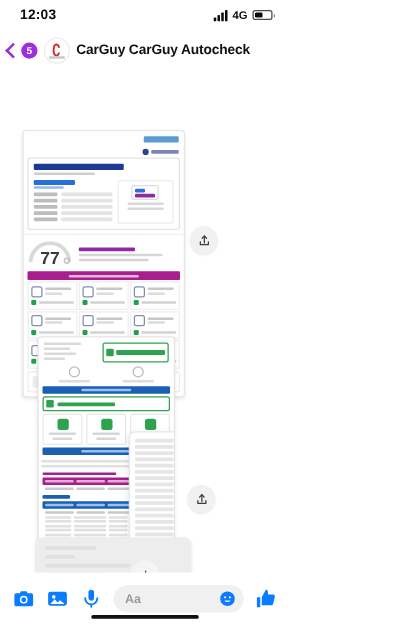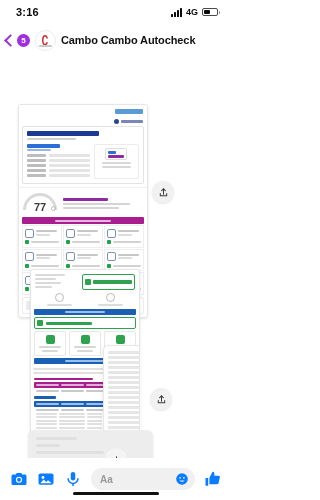--- a/index.html
+++ b/index.html
@@ -85,21 +85,21 @@
   .badge2::after { content:""; position:absolute; left:2px; top:6px; width:16px;
                    height:3px; background:#8e2aa0; border-radius:1px; }
   .d1-right .ln { height:2px; width:80%; background:#d8d8d8; border-radius:1px; }
   .d1-score { display:flex; align-items:center; gap:6px; padding:5px 4px 4px;
               border-top:1px solid #efefef; }
   .gauge { width:34px; height:20px; position:relative; flex:0 0 auto; }
   .gauge .arc { position:absolute; inset:0; border:3px solid #d9d9d9;
                 border-bottom-color:transparent; border-radius:34px 34px 0 0;
                 border-bottom-width:0; height:17px; }
   .gauge .num { position:absolute; left:0; right:0; bottom:0; text-align:center;
-                font-size:11px; font-weight:700; color:#3a3a3a; line-height:1; }
+                font-size:14px; font-weight:700; color:#3a3a3a; line-height:1; }
   .gauge .dot { position:absolute; right:1px; bottom:2px; width:5px; height:5px;
                 border:1px solid #bdbdbd; border-radius:50%; }
   .d1-score .txt { flex:1; }
   .d1-score .t1 { height:3.5px; width:56%; background:#8e2aa0; border-radius:1px; margin-bottom:2px; }
   .d1-score .t2 { height:2px; width:84%; background:#d5d5d5; border-radius:1px; margin-bottom:1.5px; }
   .d1-score .t3 { height:2px; width:70%; background:#d5d5d5; border-radius:1px; }
   .magbar { height:7px; background:#a81e8f; margin:0 3px; border-radius:1px;
             display:flex; align-items:center; justify-content:center; }
   .magbar span { height:2px; width:46%; background:#e5b6dd; border-radius:1px; }
   .grid3 { display:grid; grid-template-columns:repeat(3,1fr); gap:1px;
@@ -208,21 +208,21 @@
   .emoji { position:absolute; right:6px; width:14px; height:14px; }
   .homebar { position:absolute; left:50%; transform:translateX(-50%); bottom:5px;
              width:86px; height:3px; background:#111; border-radius:2px; }
 </style>
 </head>
 <body>
 
 <div class="phone">
 
   <div class="statusbar">
-    <div class="sb-time">3:16</div>
+    <div class="sb-time">12:03</div>
     <div class="sb-right">
       <div class="bars">
           <i></i>
           <i></i>
           <i></i>
           <i></i>
         </div>
       <div class="sb-net">4G</div>
       <div class="batt">
           <span></span>
@@ -233,21 +233,21 @@
   <div class="header">
     <div class="back">
       <div class="chev"></div>
       <div class="badge">5</div>
     </div>
     <div class="avatar">
       <div class="swoosh">∁</div>
       <div class="shadow"></div>
     </div>
     <div class="htext">
-      <div class="htitle">Cambo Cambo Autocheck</div>
+      <div class="htitle">CarGuy CarGuy Autocheck</div>
     </div>
   </div>
 
   <div class="thread">
 
     <div class="att1 doc">
       <div class="d1-top">
         <div class="tagbtn"></div>
       </div>
       <div class="d1-logo">

